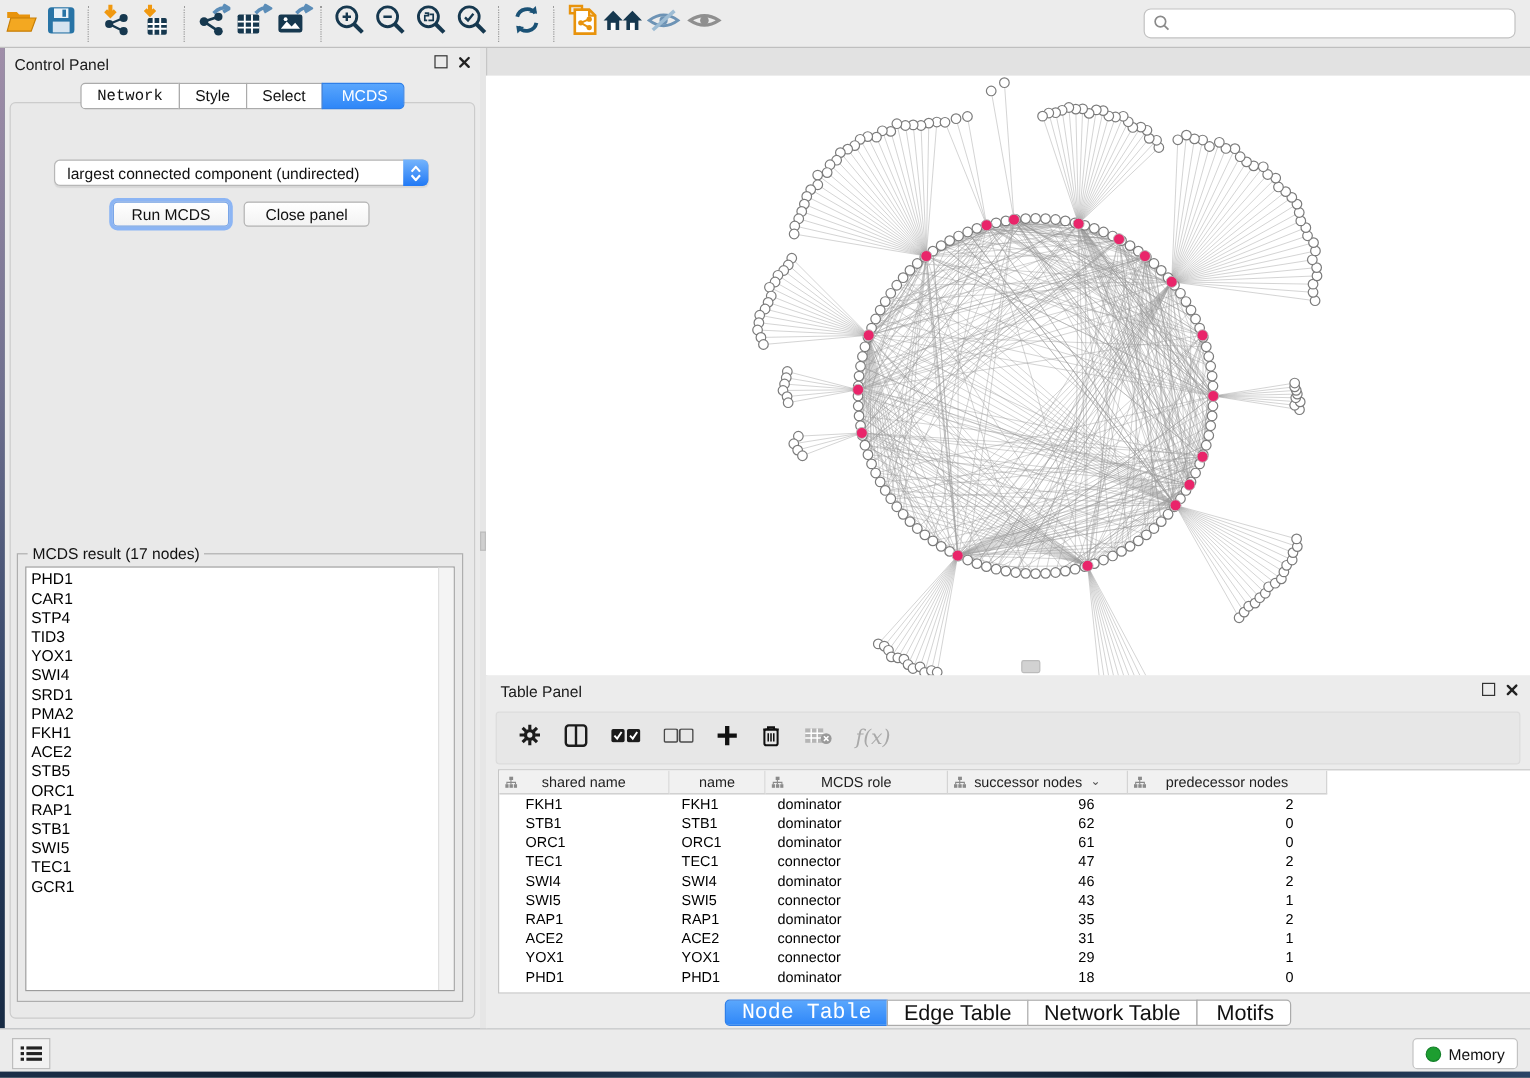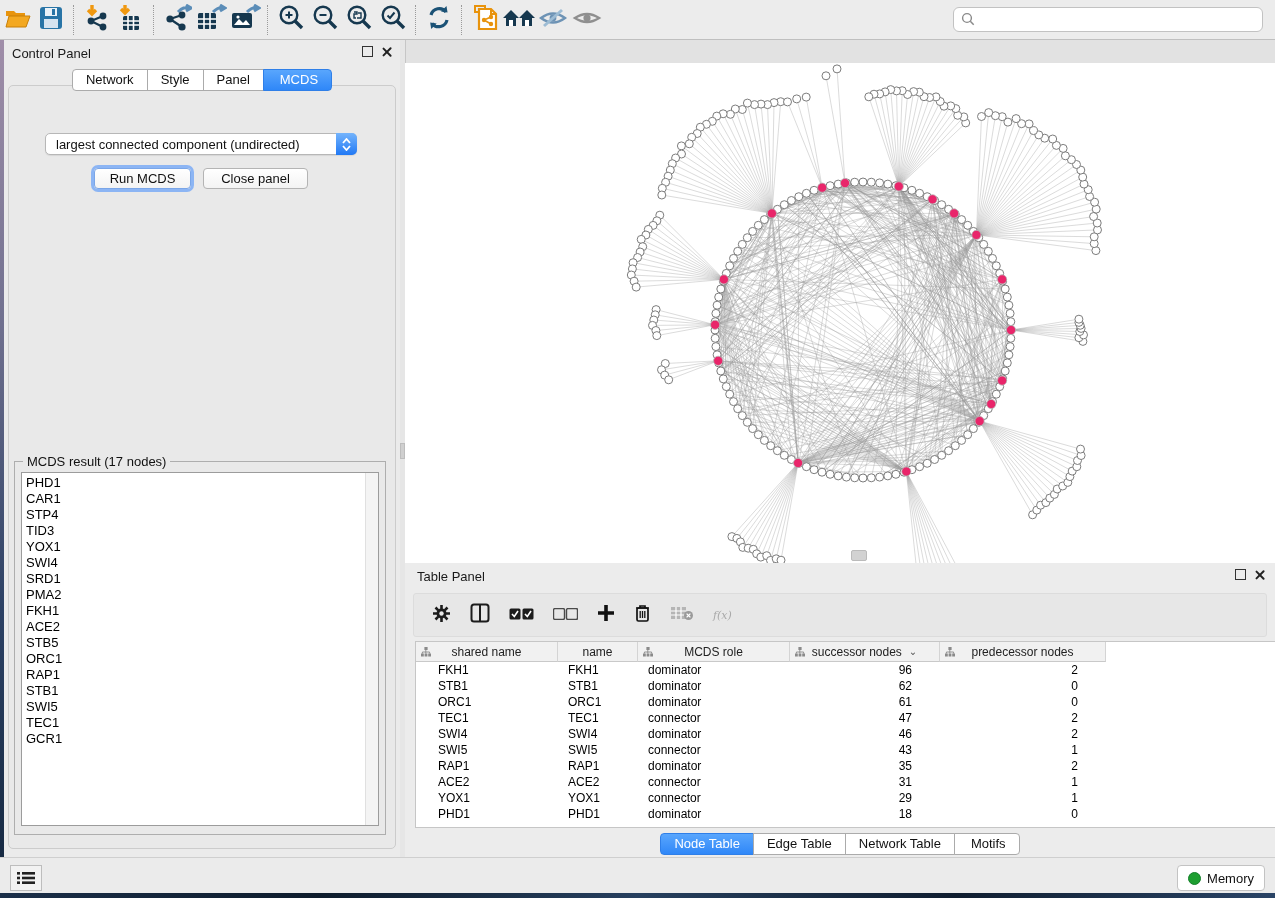--- a/index.html
+++ b/index.html
@@ -33,21 +33,21 @@
   .close-icon{position:relative;width:10px;height:10px;display:inline-block;}
   .close-icon:before,.close-icon:after{content:"";position:absolute;left:4px;top:-1px;width:2.4px;height:12px;background:#222;border-radius:1px;}
   .close-icon:before{transform:rotate(45deg);}
   .close-icon:after{transform:rotate(-45deg);}
 
   #cp-box{left:4px;top:45px;width:386px;height:762px;background:#e9e9e9;
     border:1px solid #cccccc;border-radius:5px;}
   #cp-tabs{left:0;top:29px;width:100%;display:flex;justify-content:center;z-index:3;}
   .seg-tab{height:20px;line-height:20px;padding:0 13px;background:#fff;border:1px solid #ababab;
     margin-left:-1px;font-size:13px;color:#111;cursor:default;}
-  .seg-tab:first-child{border-radius:4px 0 0 4px;margin-left:0;}
+  .seg-tab:first-child{border-radius:4px 0 0 4px;margin-left:0;font-family:Liberation Mono, monospace;}
   .seg-tab:last-child{border-radius:0 4px 4px 0;padding-left:16px;}
   .seg-tab.active{background:linear-gradient(#59a6fd,#2f87f8);border-color:#2f7fe8;color:#fff;}
 
   #opt-label{left:0;top:74px;width:100%;text-align:center;font-size:13px;color:#111;}
   #combo{left:41px;top:93px;width:312px;height:22px;background:#fff;border:1px solid #b7b7b7;
     border-radius:5px;box-sizing:border-box;box-shadow:0 1px 1px rgba(0,0,0,.08);}
   #combo-text{position:absolute;left:10px;top:3px;font-size:13px;color:#111;white-space:nowrap;}
   #combo-step{position:absolute;right:-1px;top:-1px;width:21px;height:22px;border-radius:0 5px 5px 0;
     background:linear-gradient(#74b4fc,#2179f5);display:flex;flex-direction:column;align-items:center;justify-content:center;gap:1px;}
   #combo-step svg{display:block;}
@@ -80,40 +80,40 @@
   #net-title{position:absolute;left:0;top:3px;width:100%;text-align:center;font-size:12.5px;color:#222;}
 
   #net-view{left:5px;top:23px;width:870px;height:500px;background:#ffffff;overflow:hidden;}
   #net-hscroll-thumb{left:446px;top:487px;width:14px;height:9px;background:#d2d2d2;border:1px solid #bbb;border-radius:2px;}
 
   
   #table-panel{left:5px;top:523px;width:870px;height:294px;background:#ececec;}
   #tp-title{position:absolute;left:12px;top:6px;font-size:13px;color:#1a1a1a;}
   #tp-toolbar{position:absolute;left:8px;top:30px;width:854px;height:44px;background:#e7e7e7;
     border:1px solid #dcdcdc;border-radius:3px;display:flex;align-items:center;gap:19px;padding-left:18px;box-sizing:border-box;}
-  .fx-label{font-size:11px;color:#a9a9a9;font-style:italic;font-family:"DejaVu Serif","Liberation Serif",serif;}
+  .fx-label{font-size:17px;color:#a9a9a9;font-style:italic;font-family:"DejaVu Serif","Liberation Serif",serif;}
 
   #tp-grid{position:absolute;left:10px;top:78px;width:942px;height:187px;background:#fff;
     border:1px solid #c6c6c6;box-sizing:border-box;overflow:hidden;}
   #grid-header{position:absolute;left:0;top:0;height:20px;display:flex;}
   .gh-cell{background:#f1f1f1;border-right:1px solid #d4d4d4;border-bottom:1px solid #c9c9c9;
     box-sizing:border-box;display:flex;align-items:center;justify-content:center;position:relative;font-size:12px;color:#222;}
   .gh-cell .col-icon{position:absolute;left:5px;top:4px;}
   .gh-sort{font-size:10px;color:#555;margin-left:7px;}
   #grid-body{position:absolute;left:0;top:20px;right:13px;}
   .grid-row{display:flex;height:16px;align-items:center;}
   .g-cell{font-size:12px;color:#000;box-sizing:border-box;white-space:nowrap;overflow:hidden;}
   .g-left{padding-left:22px;text-align:left;}
   .g-left2{padding-left:10px;text-align:left;}
   .g-right{padding-right:28px;text-align:right;}
   #grid-vscroll{position:absolute;right:0;top:0;width:13px;height:100%;background:#f5f5f5;border-left:1px solid #e2e2e2;}
   #grid-vthumb{position:absolute;right:1px;top:24px;width:10px;height:110px;background:#c9c9c9;border-radius:5px;}
 
   #tp-tabs{position:absolute;left:0;top:270px;width:100%;display:flex;justify-content:center;}
-  #tp-tabs .seg-tab{font-size:13px;}
+  #tp-tabs .seg-tab{font-size:18px;}
 
   
   #statusbar{left:0;top:857px;width:1275px;height:36px;background:#ebebeb;border-top:1px solid #cfcfcf;box-sizing:border-box;}
   #list-btn{position:absolute;left:10px;top:7px;width:30px;height:24px;background:#f2f2f2;
     border:1px solid #bdbdbd;display:flex;align-items:center;justify-content:center;}
   #memory-btn{position:absolute;right:10px;top:7px;height:24px;padding:0 10px;background:#fff;
     border:1px solid #c3c3c3;border-radius:4px;display:flex;align-items:center;gap:6px;font-size:13px;color:#111;}
   #memory-dot{width:11px;height:11px;border-radius:50%;background:#1d9e30;border:1px solid #14802a;}
 </style>
 </head>
@@ -268,21 +268,21 @@
 <div id="control-panel" class="abs">
   <div id="cp-title" class="abs">Control Panel</div>
   <span class="win-btns">
     <span class="float-icon"></span>
     <span class="close-icon"></span>
   </span>
   <div id="cp-box" class="abs"></div>
   <div id="cp-tabs" class="abs">
       <span class="seg-tab">Network</span>
       <span class="seg-tab">Style</span>
-      <span class="seg-tab">Panel</span>
+      <span class="seg-tab">Select</span>
       <span class="seg-tab active">MCDS</span>
     </div>
   <div id="combo" class="abs">
     <span id="combo-text">largest connected component (undirected)</span>
     <span id="combo-step">
       <svg width="9" height="6" viewBox="0 0 9 6">
           <path d="M1 5 L4.5 1 L8 5" fill="none" stroke="#fff" stroke-width="1.8"></path>
         </svg>
       <svg width="9" height="6" viewBox="0 0 9 6">
           <path d="M1 1 L4.5 5 L8 1" fill="none" stroke="#fff" stroke-width="1.8"></path>

